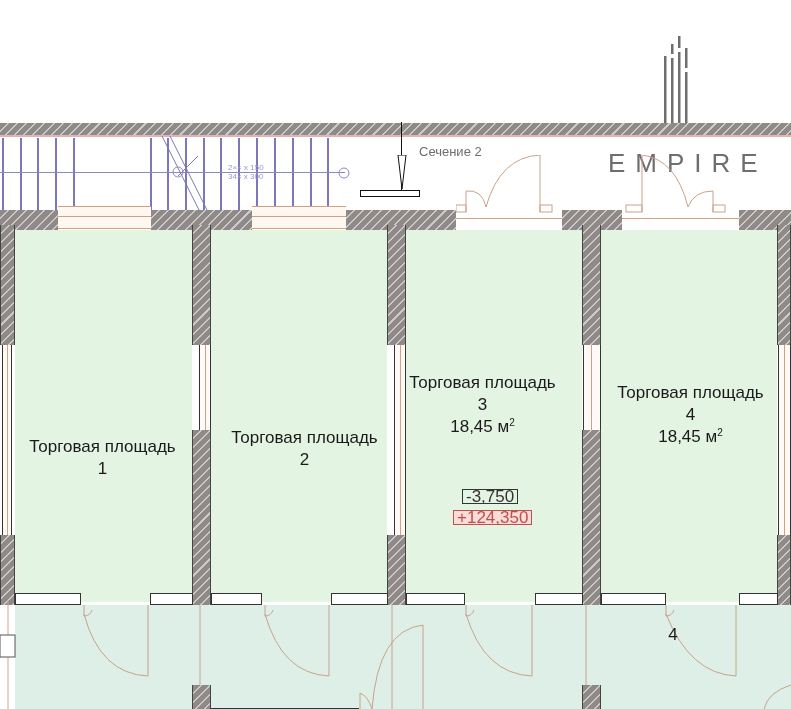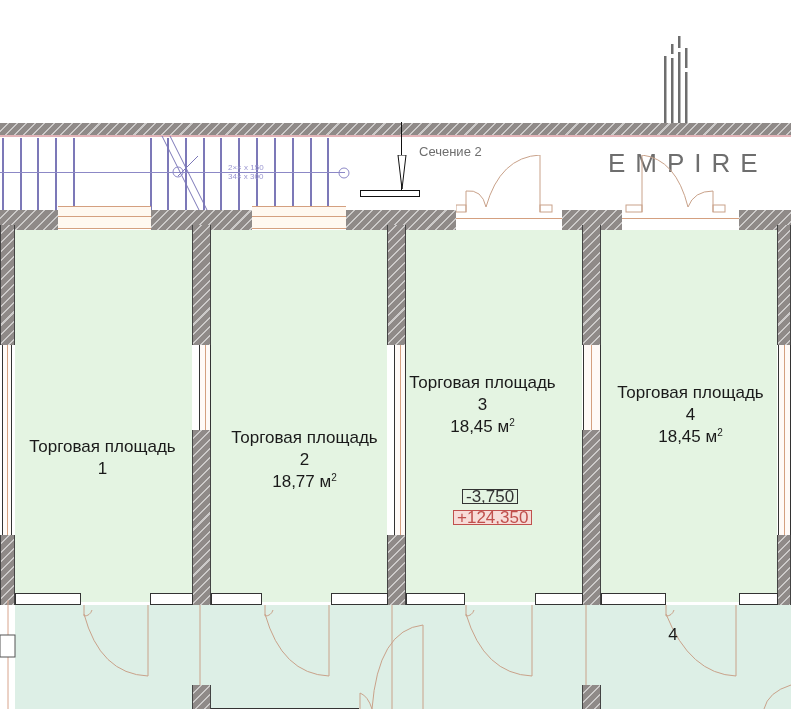--- a/index.html
+++ b/index.html
@@ -173,21 +173,20 @@
 <div class="abs" style="left:211px;top:708px;width:148px;height:1px;background:#333;"></div>
 <div class="wall v" style="left:582px;top:685px;width:19px;height:24px;"></div>
 
 <div class="label" style="left:10px;top:436px;width:185px;">
   <div>Торговая площадь</div>
   <div>1</div>
 </div>
 <div class="label" style="left:212px;top:427px;width:185px;">
   <div>Торговая площадь</div>
   <div>2</div>
-  <div><span>18,77 м</span><sup>2</sup></div>
 </div>
 <div class="label" style="left:390px;top:372px;width:185px;">
   <div>Торговая площадь</div>
   <div>3</div>
   <div><span>18,45 м</span><sup>2</sup></div>
 </div>
 <div class="label" style="left:598px;top:382px;width:185px;">
   <div>Торговая площадь</div>
   <div>4</div>
   <div><span>18,45 м</span><sup>2</sup></div>

